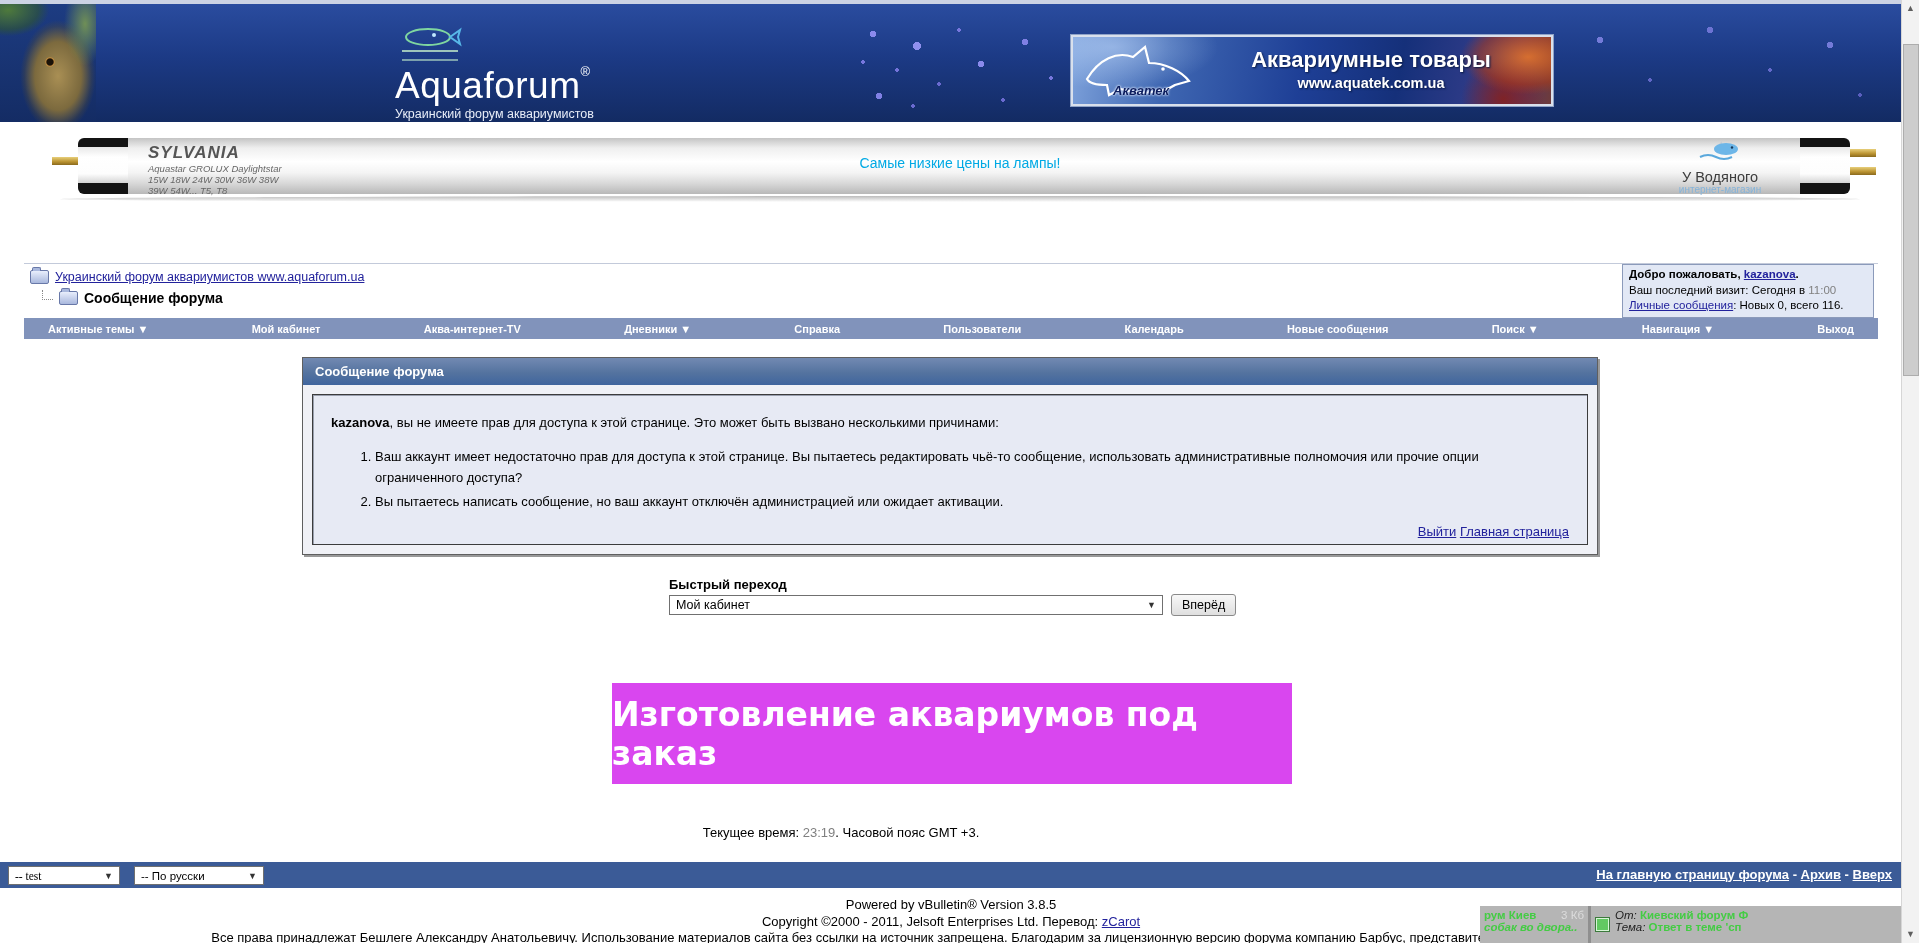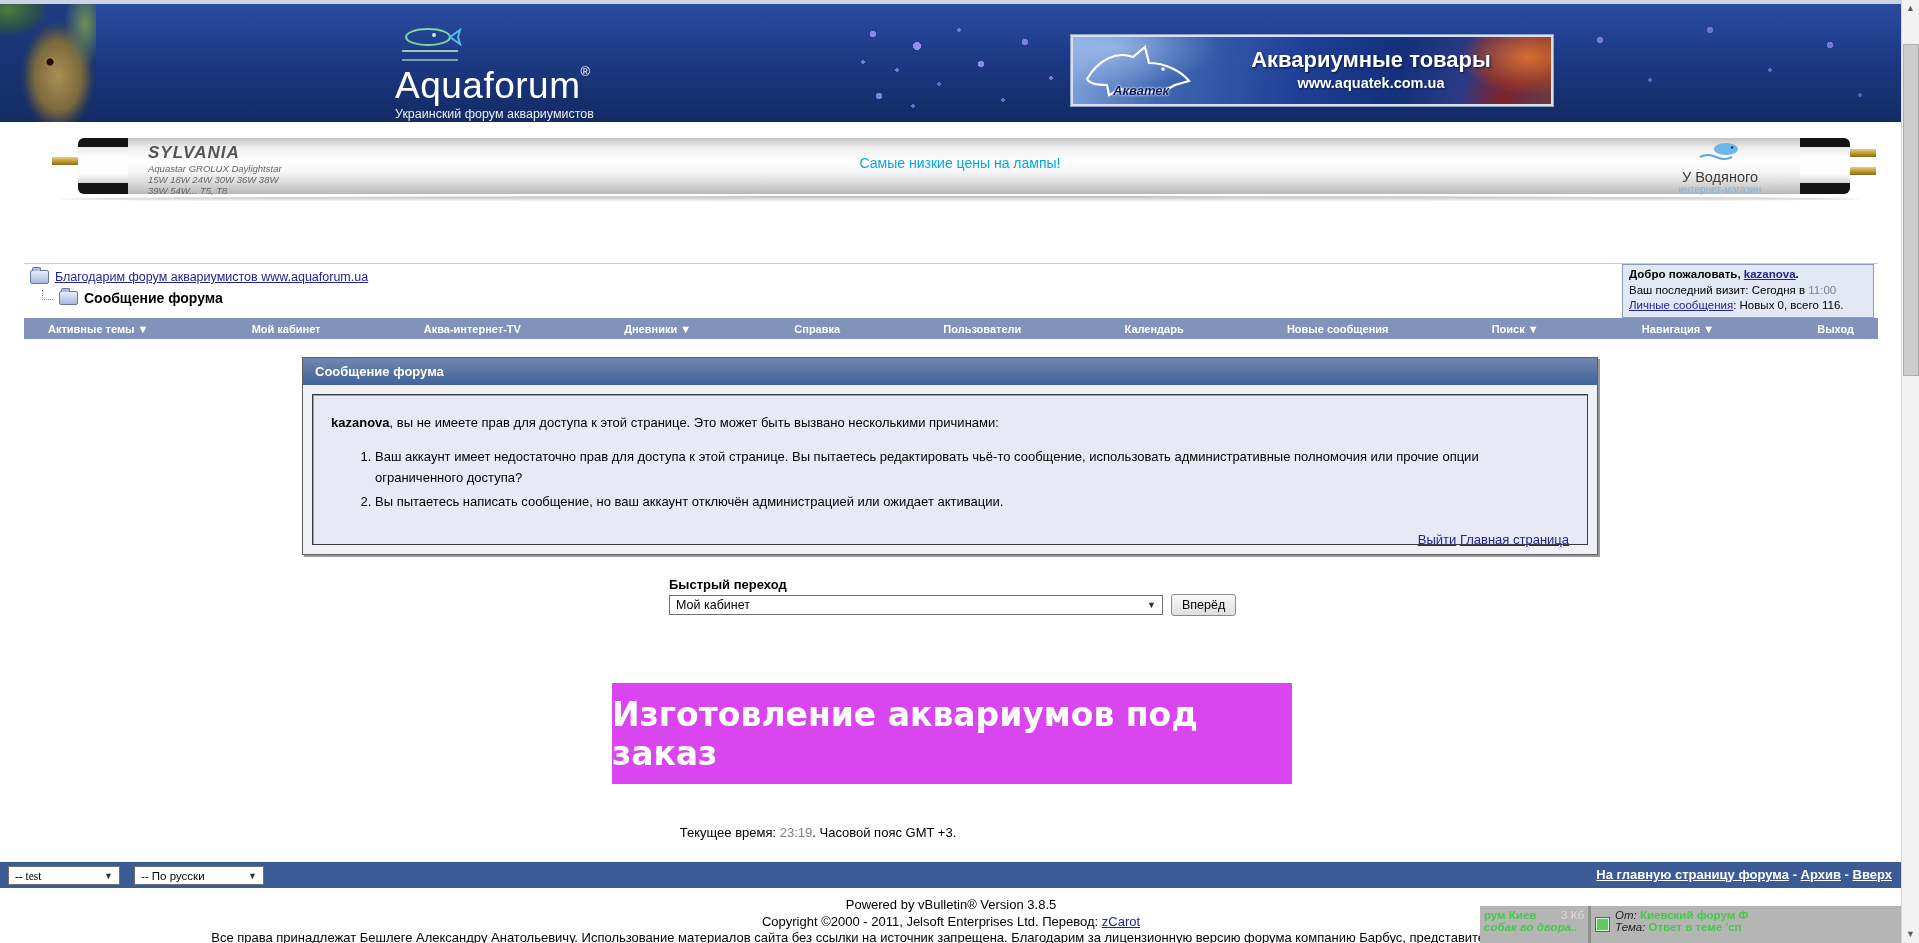--- a/index.html
+++ b/index.html
@@ -109,39 +109,39 @@
   
   .panel{position:absolute;left:302px;top:357px;width:1296px;height:198px;
      border:1px solid #5f5f5f;box-shadow:2px 2px 0 rgba(70,70,70,.55);background:#f0f1f6;box-sizing:border-box;}
   .panel-head{height:27px;background:linear-gradient(180deg,#7289b2 0%,#54739f 55%,#40659e 100%);
      color:#fff;font-weight:bold;font-size:13px;line-height:27px;padding-left:12px;}
   .panel-body{position:absolute;left:9px;right:9px;top:36px;bottom:9px;background:#e7eaf4;
      border:1px solid #3c3c3c;box-shadow:inset 1px 1px 0 #9aa0ae;padding:20px 16px 8px 18px;
      font-size:13px;box-sizing:border-box;}
   .panel-body ol{margin:16px 0 6px 22px;padding-left:22px;}
   .panel-body li{margin-bottom:3px;line-height:21px;max-width:1190px;}
-  .panel-links{text-align:right;margin-top:20px;padding-right:2px;font-size:13px;}
+  .panel-links{text-align:right;margin-top:12px;padding-right:2px;font-size:13px;}
 
   
   .qj-label{position:absolute;left:669px;top:577px;font-size:13px;font-weight:bold;}
   .qj-row{position:absolute;left:669px;top:594px;display:flex;gap:8px;align-items:center;}
   .fake-select{height:20px;background:#fff;border:1px solid #707070;display:flex;align-items:center;
      justify-content:space-between;padding:0 6px;font-size:12.5px;cursor:pointer;box-sizing:border-box;}
   .qj-select{width:494px;}
   .caret{font-size:9px;color:#333;}
   .qj-btn{height:22px;padding:0 10px;font-size:12.5px;background:linear-gradient(#f8f8f8,#dfdfdf);
      border:1px solid #8a8a8a;border-radius:3px;cursor:pointer;font-family:inherit;}
 
   
   .promo{position:absolute;left:612px;top:683px;width:680px;height:101px;background:#d946ef;cursor:pointer;
      display:flex;align-items:center;justify-content:center;}
   .promo span{color:#fff;font-size:33px;font-weight:bold;font-family:"DejaVu Sans",sans-serif;}
 
   
-  .timebar{position:absolute;left:0;top:825px;width:1636px;text-align:center;font-size:13px;}
+  .timebar{position:absolute;left:0;top:825px;width:1636px;text-align:center;font-size:13px;padding-left:23px;}
   .footer-bar{position:absolute;left:0;top:862px;width:1902px;height:26px;background:#3b5b97;}
   .fb-selects{position:absolute;left:8px;top:4px;display:flex;gap:14px;}
   .fb-select1{width:112px;height:19px;font-size:11.5px;font-family:Liberation Serif, serif;}
   .fb-select2{width:130px;height:19px;font-size:11.5px;}
   .fb-links{position:absolute;right:10px;top:5px;color:#fff;font-size:13px;font-weight:bold;}
   .fb-links a{color:#fff;}
   .copyright{position:absolute;left:0;top:897px;width:1902px;text-align:center;font-size:13px;line-height:15.5px;}
   .copyright .cline{margin-bottom:1px;}
   .sera-link{color:#cc3333;}
 
@@ -219,21 +219,21 @@
         <path d="M8 20 Q16 16 24 20 T40 20" fill="none" stroke="#5aa8dc" stroke-width="2"></path>
       </svg>
       <div class="shop-name">У Водяного</div>
       <div class="shop-sub">интернет-магазин</div>
     </div>
   </div>
 
   <div class="crumb-band">
     <div class="crumb-row1">
       <div class="folder"></div>
-      <a>Благодарим форум аквариумистов www.aquaforum.ua</a>
+      <a>Украинский форум аквариумистов www.aquaforum.ua</a>
     </div>
     <div class="crumb-row2">
       <div class="tree-elbow"></div>
       <div class="folder"></div>
       <span class="crumb-current">Сообщение форума</span>
     </div>
     <div class="welcome">
       <div class="row1">
         <span>Добро пожаловать, </span><a>kazanova</a><span>.</span>
       </div>

